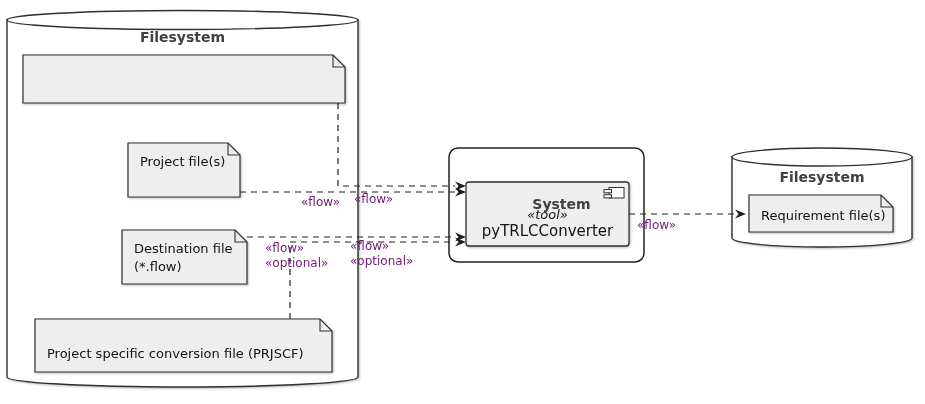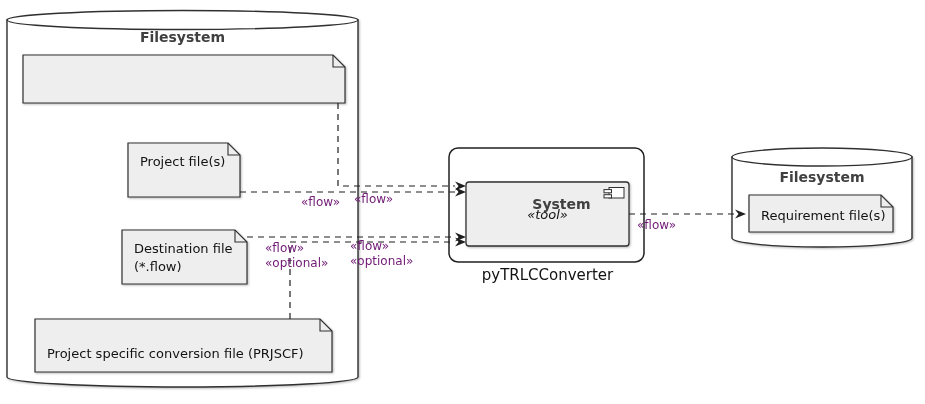--- a/index.html
+++ b/index.html
@@ -18,21 +18,21 @@
   .ftext {
     position:absolute; font-size:13px; line-height:18px;
     white-space:nowrap; color:#121212;
   }
   .elabel {
     position:absolute; font-size:12px; line-height:15px;
     text-align:left; white-space:nowrap; color:#701a75;
   }
   .comp-text { position:absolute; text-align:center; }
   .stereo { font-style:italic; font-size:13px; line-height:15px; }
-  .cname  { font-size:15px; line-height:18px;margin-top:44px; }
+  .cname  { font-size:15px; line-height:18px; }
 </style>
 </head>
 <body>
 
 <div class="canvas">
 
   <svg class="layer" width="925" height="404" viewBox="0 0 925 404">
 
     <g>
       <path class="sh" d="M7,20 L7,377 A175.5,10 0 0 0 358,377 L358,20 Z" fill="#ffffff" stroke="#303030" stroke-width="1.4"></path>

